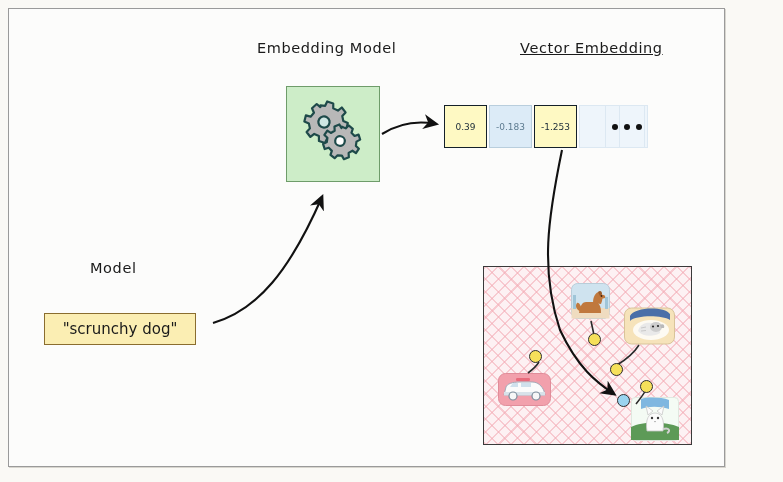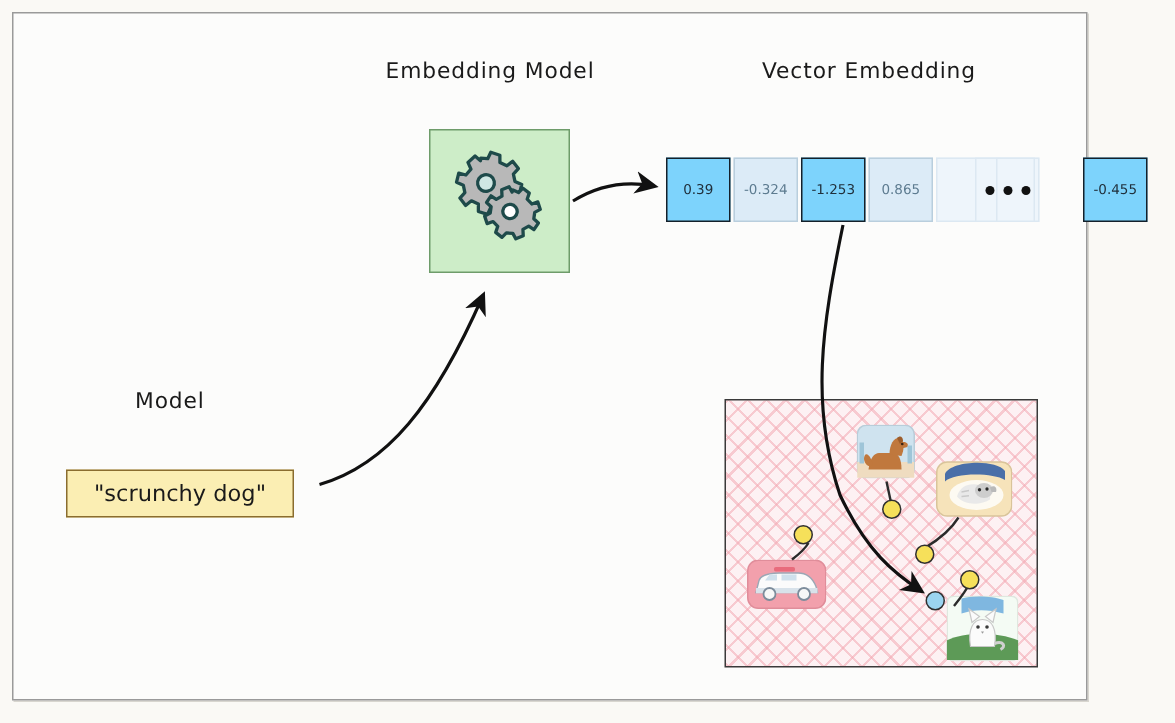--- a/index.html
+++ b/index.html
@@ -29,21 +29,21 @@
     box-shadow: 1px 1px 0 #d8d6cf;
   }
   .heading {
     position: absolute;
     font-size: 14.5px;
     color: #1a1a1a;
     letter-spacing: 0.6px;
     white-space: nowrap;
   }
   #heading-model { left: 257px; top: 40px; }
-  #heading-vector { left: 508px; top: 40px; }
+  #heading-vector { left: 520px; top: 40px; text-decoration: underline; }
   #heading-query { left: 90px; top: 260px; }
 
   .model-box {
     position: absolute;
     left: 286px;
     top: 86px;
     width: 92px;
     height: 94px;
     background: #cdedc8;
     border: 1.4px solid #6e9c6a;
@@ -87,21 +87,21 @@
     height: 43px;
     box-sizing: border-box;
     display: flex;
     align-items: center;
     justify-content: center;
     font-size: 9px;
     color: #20303c;
     margin-right: 2px;
   }
   .cell.dark {
-    background: #7dd3fc;
+    background: #fef9c3;
     border: 1.8px solid #14202a;
   }
   .cell.light {
     background: #dcebf7;
     border: 1.4px solid #b9cedd;
     color: #5d7b90;
   }
   .ellipsis-group {
     position: relative;
     width: 96px;
@@ -209,36 +209,34 @@
       </svg>
     </div>
   </div>
 
   <div class="query-box">
     <span class="query-text">"scrunchy dog"</span>
   </div>
 
   <div class="vector-row">
     <div class="cell dark">0.39</div>
-    <div class="cell light">-0.324</div>
+    <div class="cell light">-0.183</div>
     <div class="cell dark">-1.253</div>
-    <div class="cell light">0.865</div>
 
     <div class="ellipsis-group">
       <div class="ghost-slice" style="left:0; width:43px;"></div>
       <div class="ghost-slice" style="left:26px; width:43px;"></div>
       <div class="ghost-slice" style="left:40px; width:26px;"></div>
       <div class="ellipsis-dots">
         <span class="dot3"></span>
         <span class="dot3"></span>
         <span class="dot3"></span>
       </div>
     </div>
 
-    <div class="cell dark">-0.455</div>
   </div>
 
   <div class="vspace">
 
     <div class="thumb" style="left:87px; top:16px; width:39px; height:36px;">
       <svg width="39" height="36" viewBox="0 0 39 36">
         <rect x="0.5" y="0.5" width="38" height="35" rx="6" fill="#cfe3ef" stroke="#b9cdd9"></rect>
         <rect x="0.5" y="25" width="38" height="10.5" fill="#efdcc0"></rect>
         <path d="M8 30 C9 22 12 19 15 19 L24 19 C28 19 30 23 30 30 Z" fill="#c0783d"></path>
         <path d="M22 20 C22 13 25 9 28 9 C31 9 32 13 31 18 L30 21 Z" fill="#c0783d"></path>

